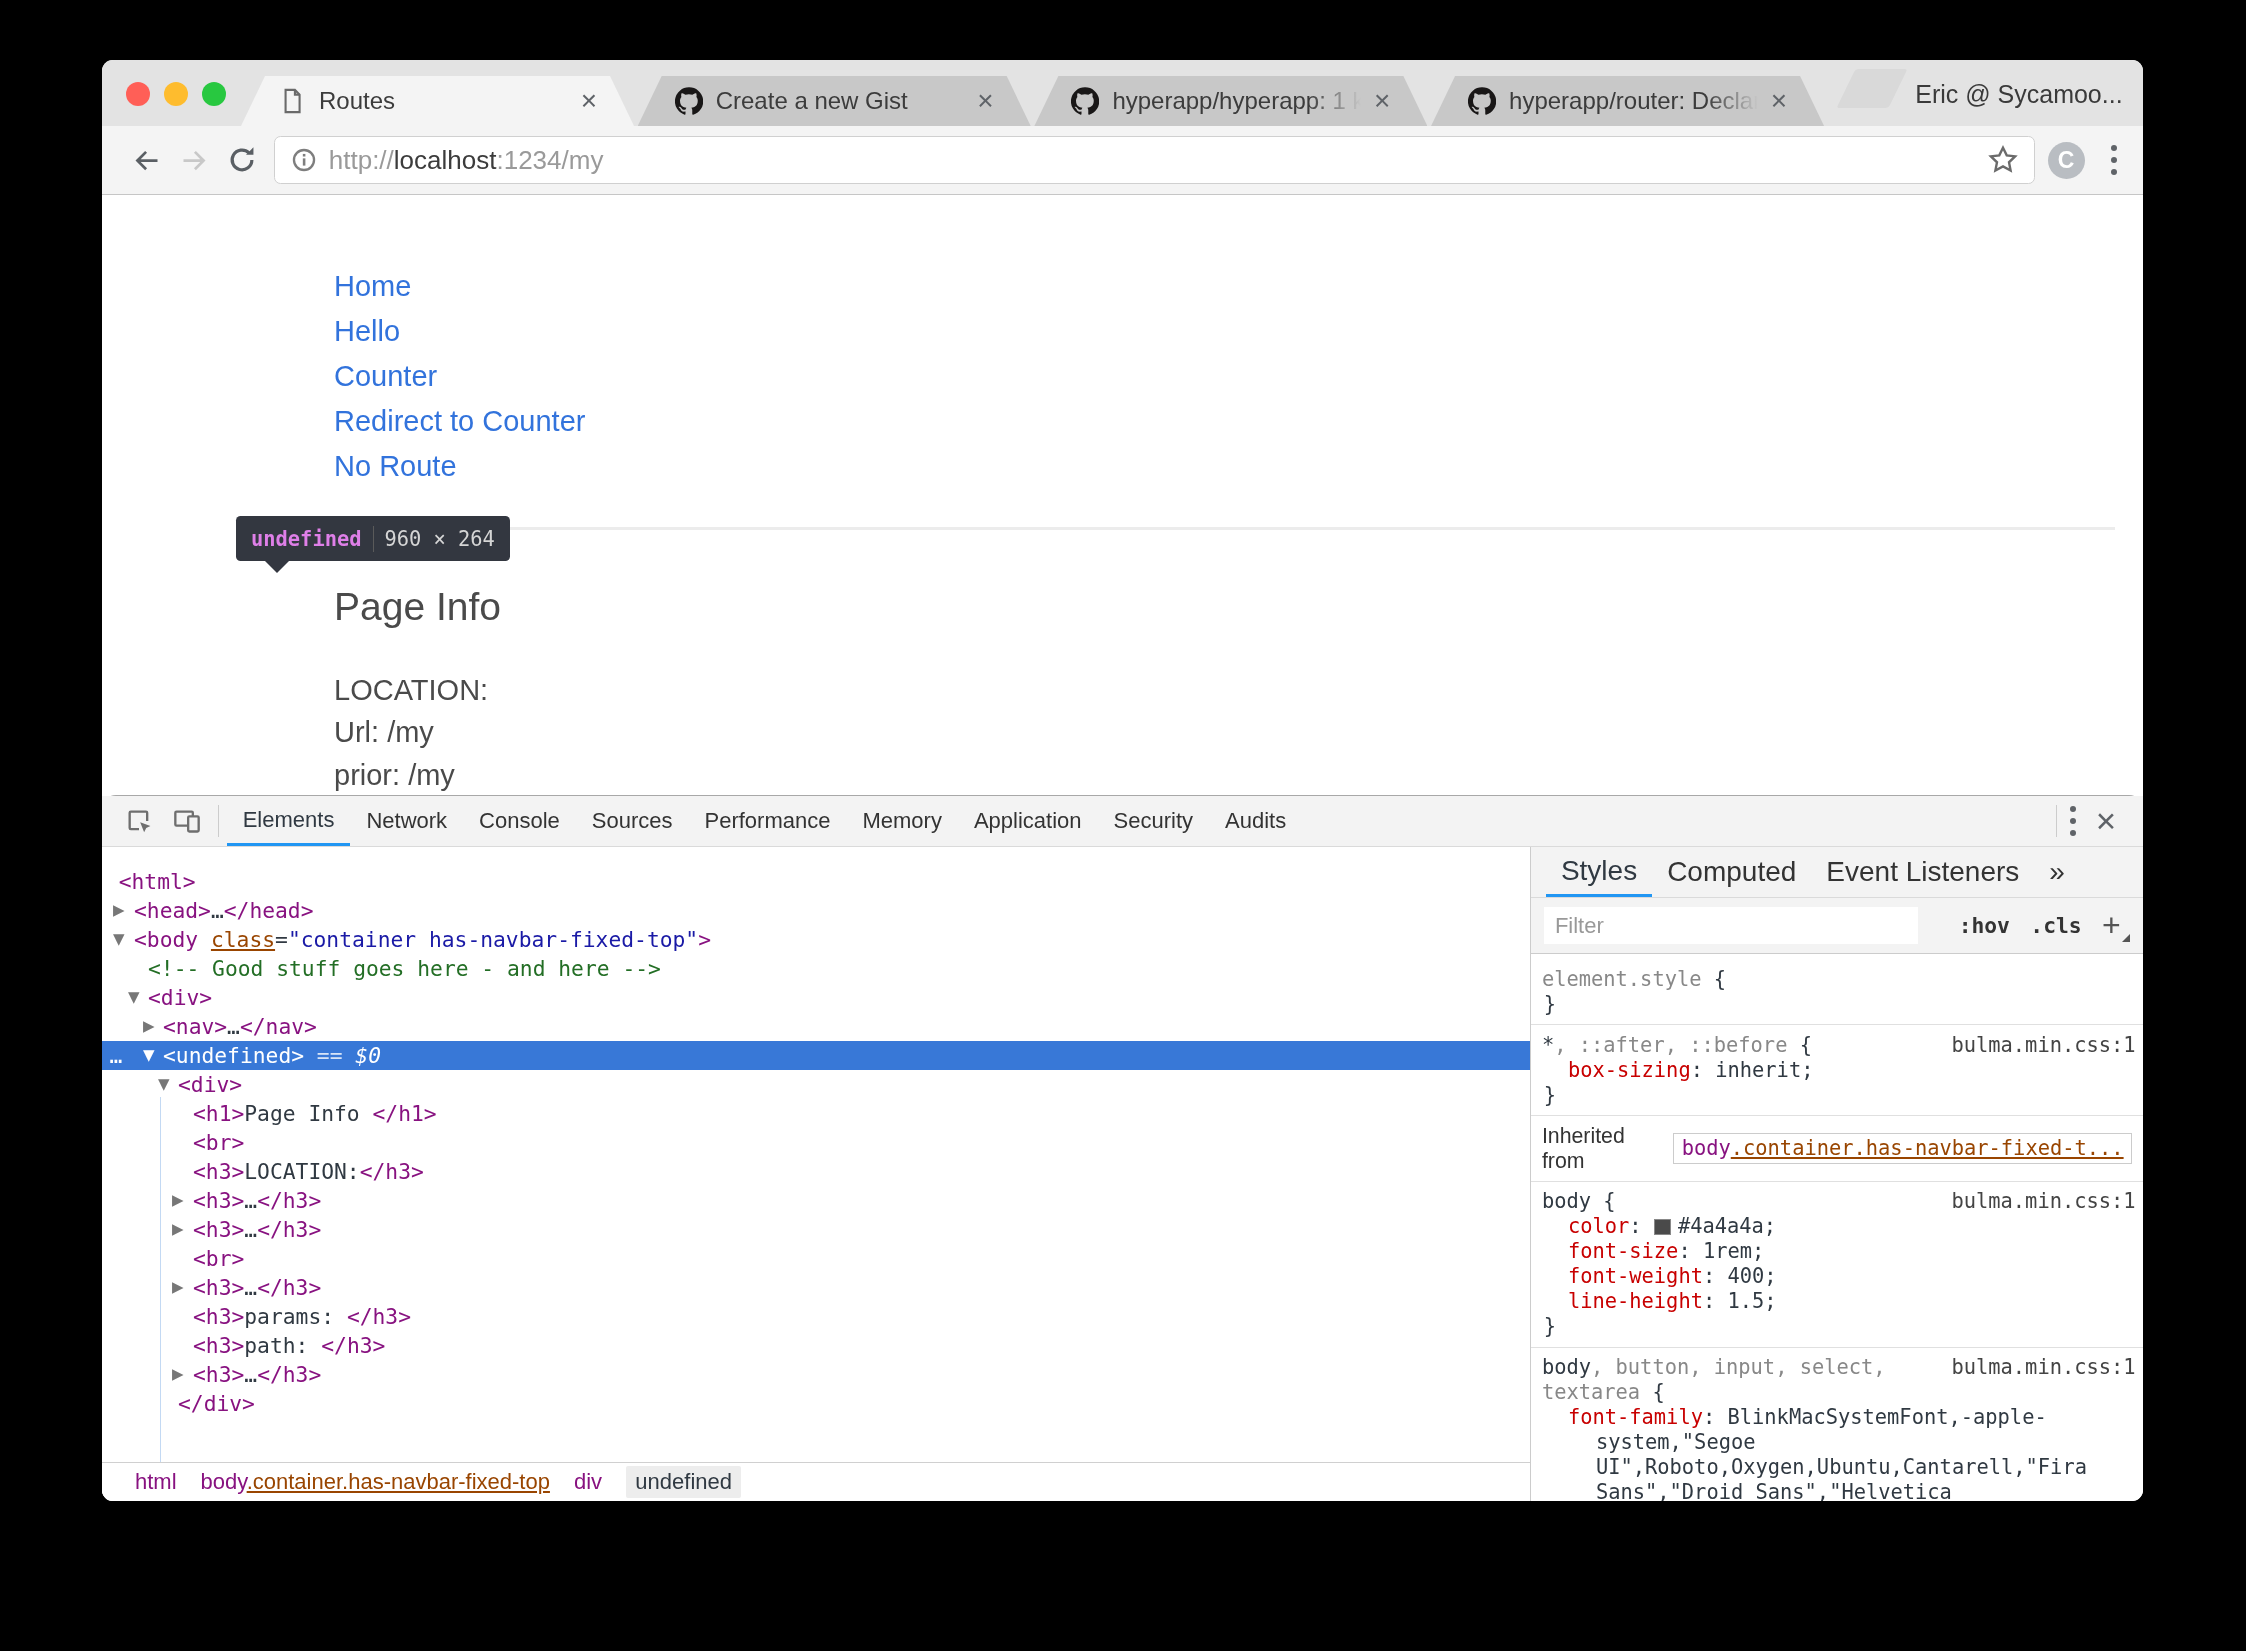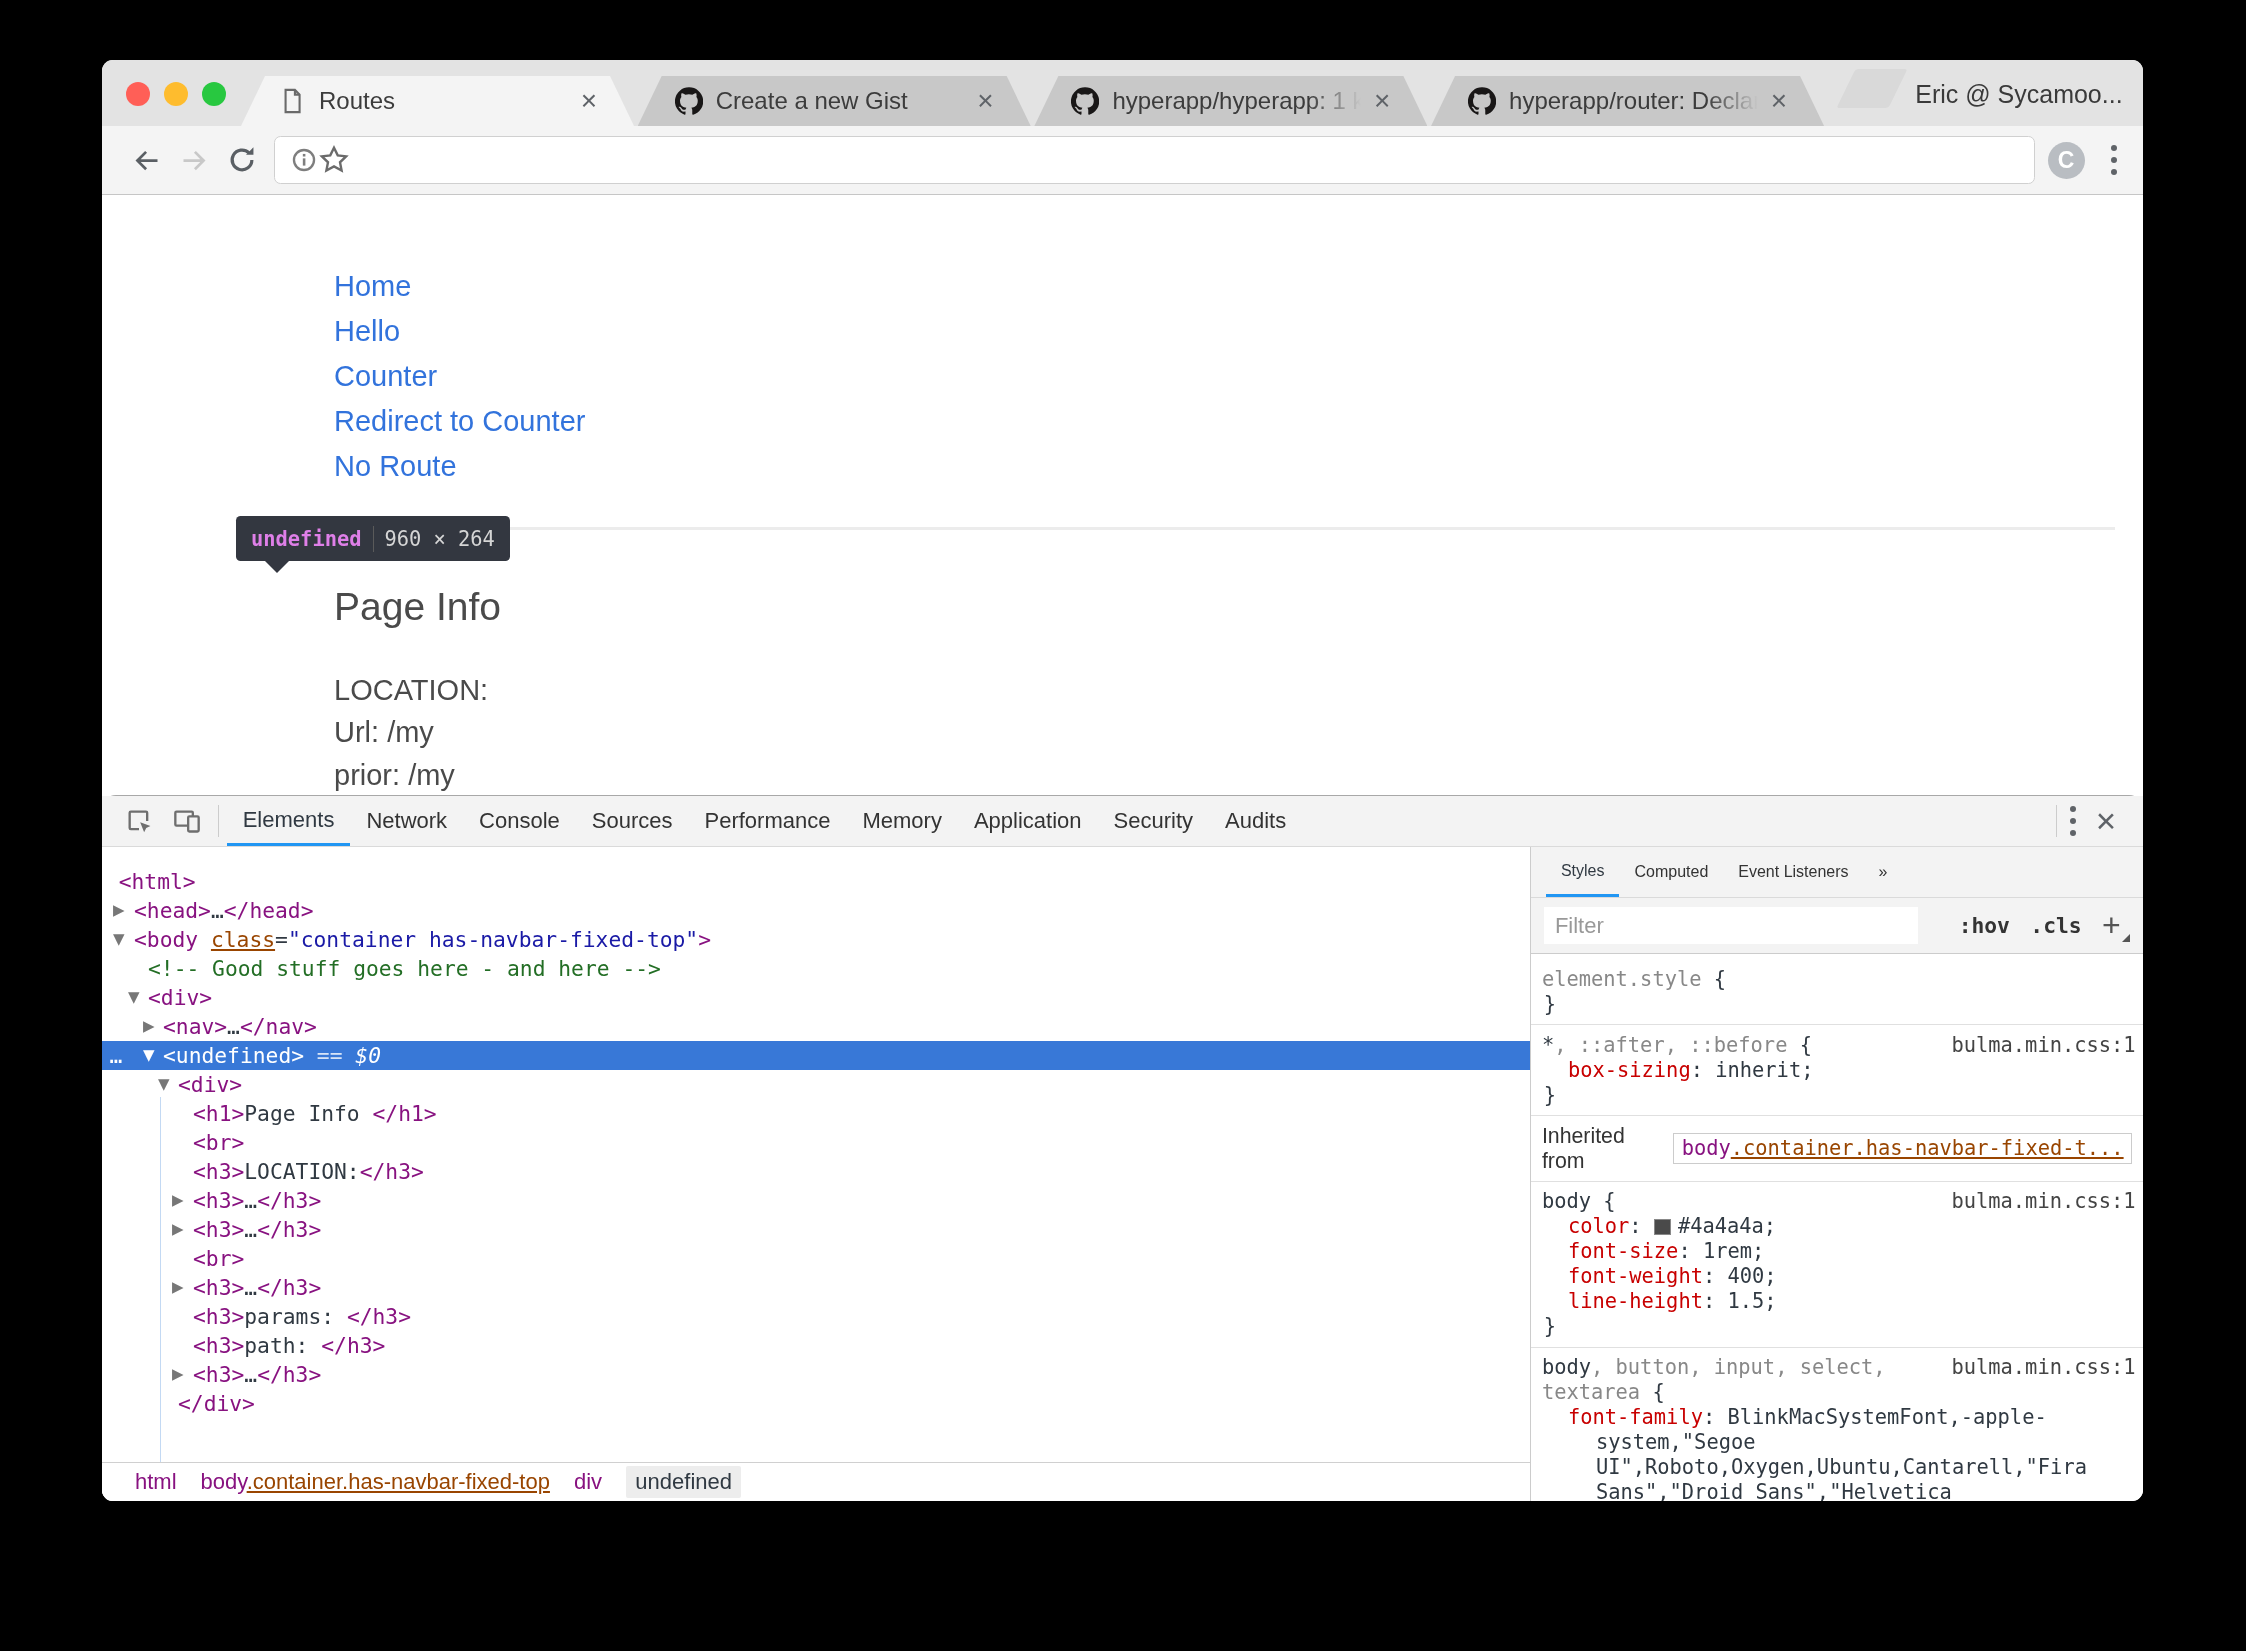--- a/index.html
+++ b/index.html
@@ -76,21 +76,21 @@
   .tk-com{color:#236e25;} .tk-doc{color:#c0c0c0;} .tk-pln{color:#303942;}
   .tk-dol{font-style:italic;}
   .dom-guide{position:absolute;left:58px;top:250px;width:0.9px;height:365px;background:#c3d9f3;}
   .crumbs{position:absolute;left:0;right:0;bottom:0;height:39px;background:#fff;border-top:0.9px solid #d0d0d0;display:flex;align-items:center;padding-left:33px;gap:24px;font-size:22px;}
   .crumb{white-space:nowrap;}
   .crumb.selected{background:#ededed;padding:2.8px 9.3px;border-radius:1.9px;color:#303942;}
 
   .sep-v{width:0.9px;background:#ccc;flex:none;}
   .styles-pane{flex:1;display:flex;flex-direction:column;min-width:0;}
   .side-tabs{height:51px;background:#f3f3f3;border-bottom:0.9px solid #dadada;display:flex;align-items:stretch;padding-left:15px;flex:none;}
-  .side-tab{padding:0 15px;display:flex;align-items:center;font-size:16px;color:#333;}
+  .side-tab{padding:0 15px;display:flex;align-items:center;font-size:28px;color:#333;}
   .side-tab.active{border-bottom:3.7px solid #2196f3;color:#303942;}
   .filter-row{height:56px;background:#f3f3f3;border-bottom:0.9px solid #ccc;display:flex;align-items:center;padding:0 13px;flex:none;gap:20.4px;}
   .filter-input{width:399px;height:37px;border:none;background:#fff;font-size:22px;padding:0 11px;outline:none;color:#333;font-family:"Liberation Sans",sans-serif;}
   .filter-input::placeholder{color:#999;}
   .filter-spacer{flex:1;}
   .toggle{font-family:"DejaVu Sans Mono",monospace;font-size:21.3px;font-weight:bold;color:#333;}
   .plus-btn{font-size:32px;color:#555;position:relative;padding-right:9.3px;}
   .plus-btn::after{content:"";position:absolute;right:0;bottom:1.9px;border-left:8.3px solid transparent;border-bottom:8.3px solid #555;}
   .sections{flex:1;background:#fff;overflow:hidden;font-family:"DejaVu Sans Mono",monospace;font-size:20.4px;line-height:25px;padding-top:5.6px;}
   .sec{border-bottom:0.9px solid #e0e0e0;padding:7.4px 11px;position:relative;}
@@ -167,20 +167,21 @@
           <path d="M19.4 12a7.4 7.4 0 1 1-2.2-5.3" fill="none" stroke="#5a5f64" stroke-width="2.4"></path>
           <path d="M20.6 2.5v5.6H15z" fill="#5a5f64"></path>
         </svg>
     </div>
     <div class="urlbox">
       <svg width="28" height="28" viewBox="0 0 24 24">
           <circle cx="12" cy="12" r="8.6" fill="none" stroke="#7e7e7e" stroke-width="2"></circle>
           <rect x="11" y="10.6" width="2.2" height="6.2" fill="#7e7e7e"></rect>
           <rect x="11" y="6.8" width="2.2" height="2.2" fill="#7e7e7e"></rect>
         </svg>
+      <div class="urltext"><span>http://</span><span class="host">localhost</span><span>:1234/my</span></div>
       <svg width="32" height="32" viewBox="0 0 24 24">
           <path d="M12 2.8l2.8 5.7 6.3.8-4.6 4.4 1.2 6.2L12 16.8l-5.7 3.1 1.2-6.2L2.9 9.3l6.3-.8z" fill="none" stroke="#6b6b6b" stroke-width="1.8"></path>
         </svg>
     </div>
     <div class="cbadge">C</div>
     <div class="menudots">
         <i></i>
         <i></i>
         <i></i>
       </div>

